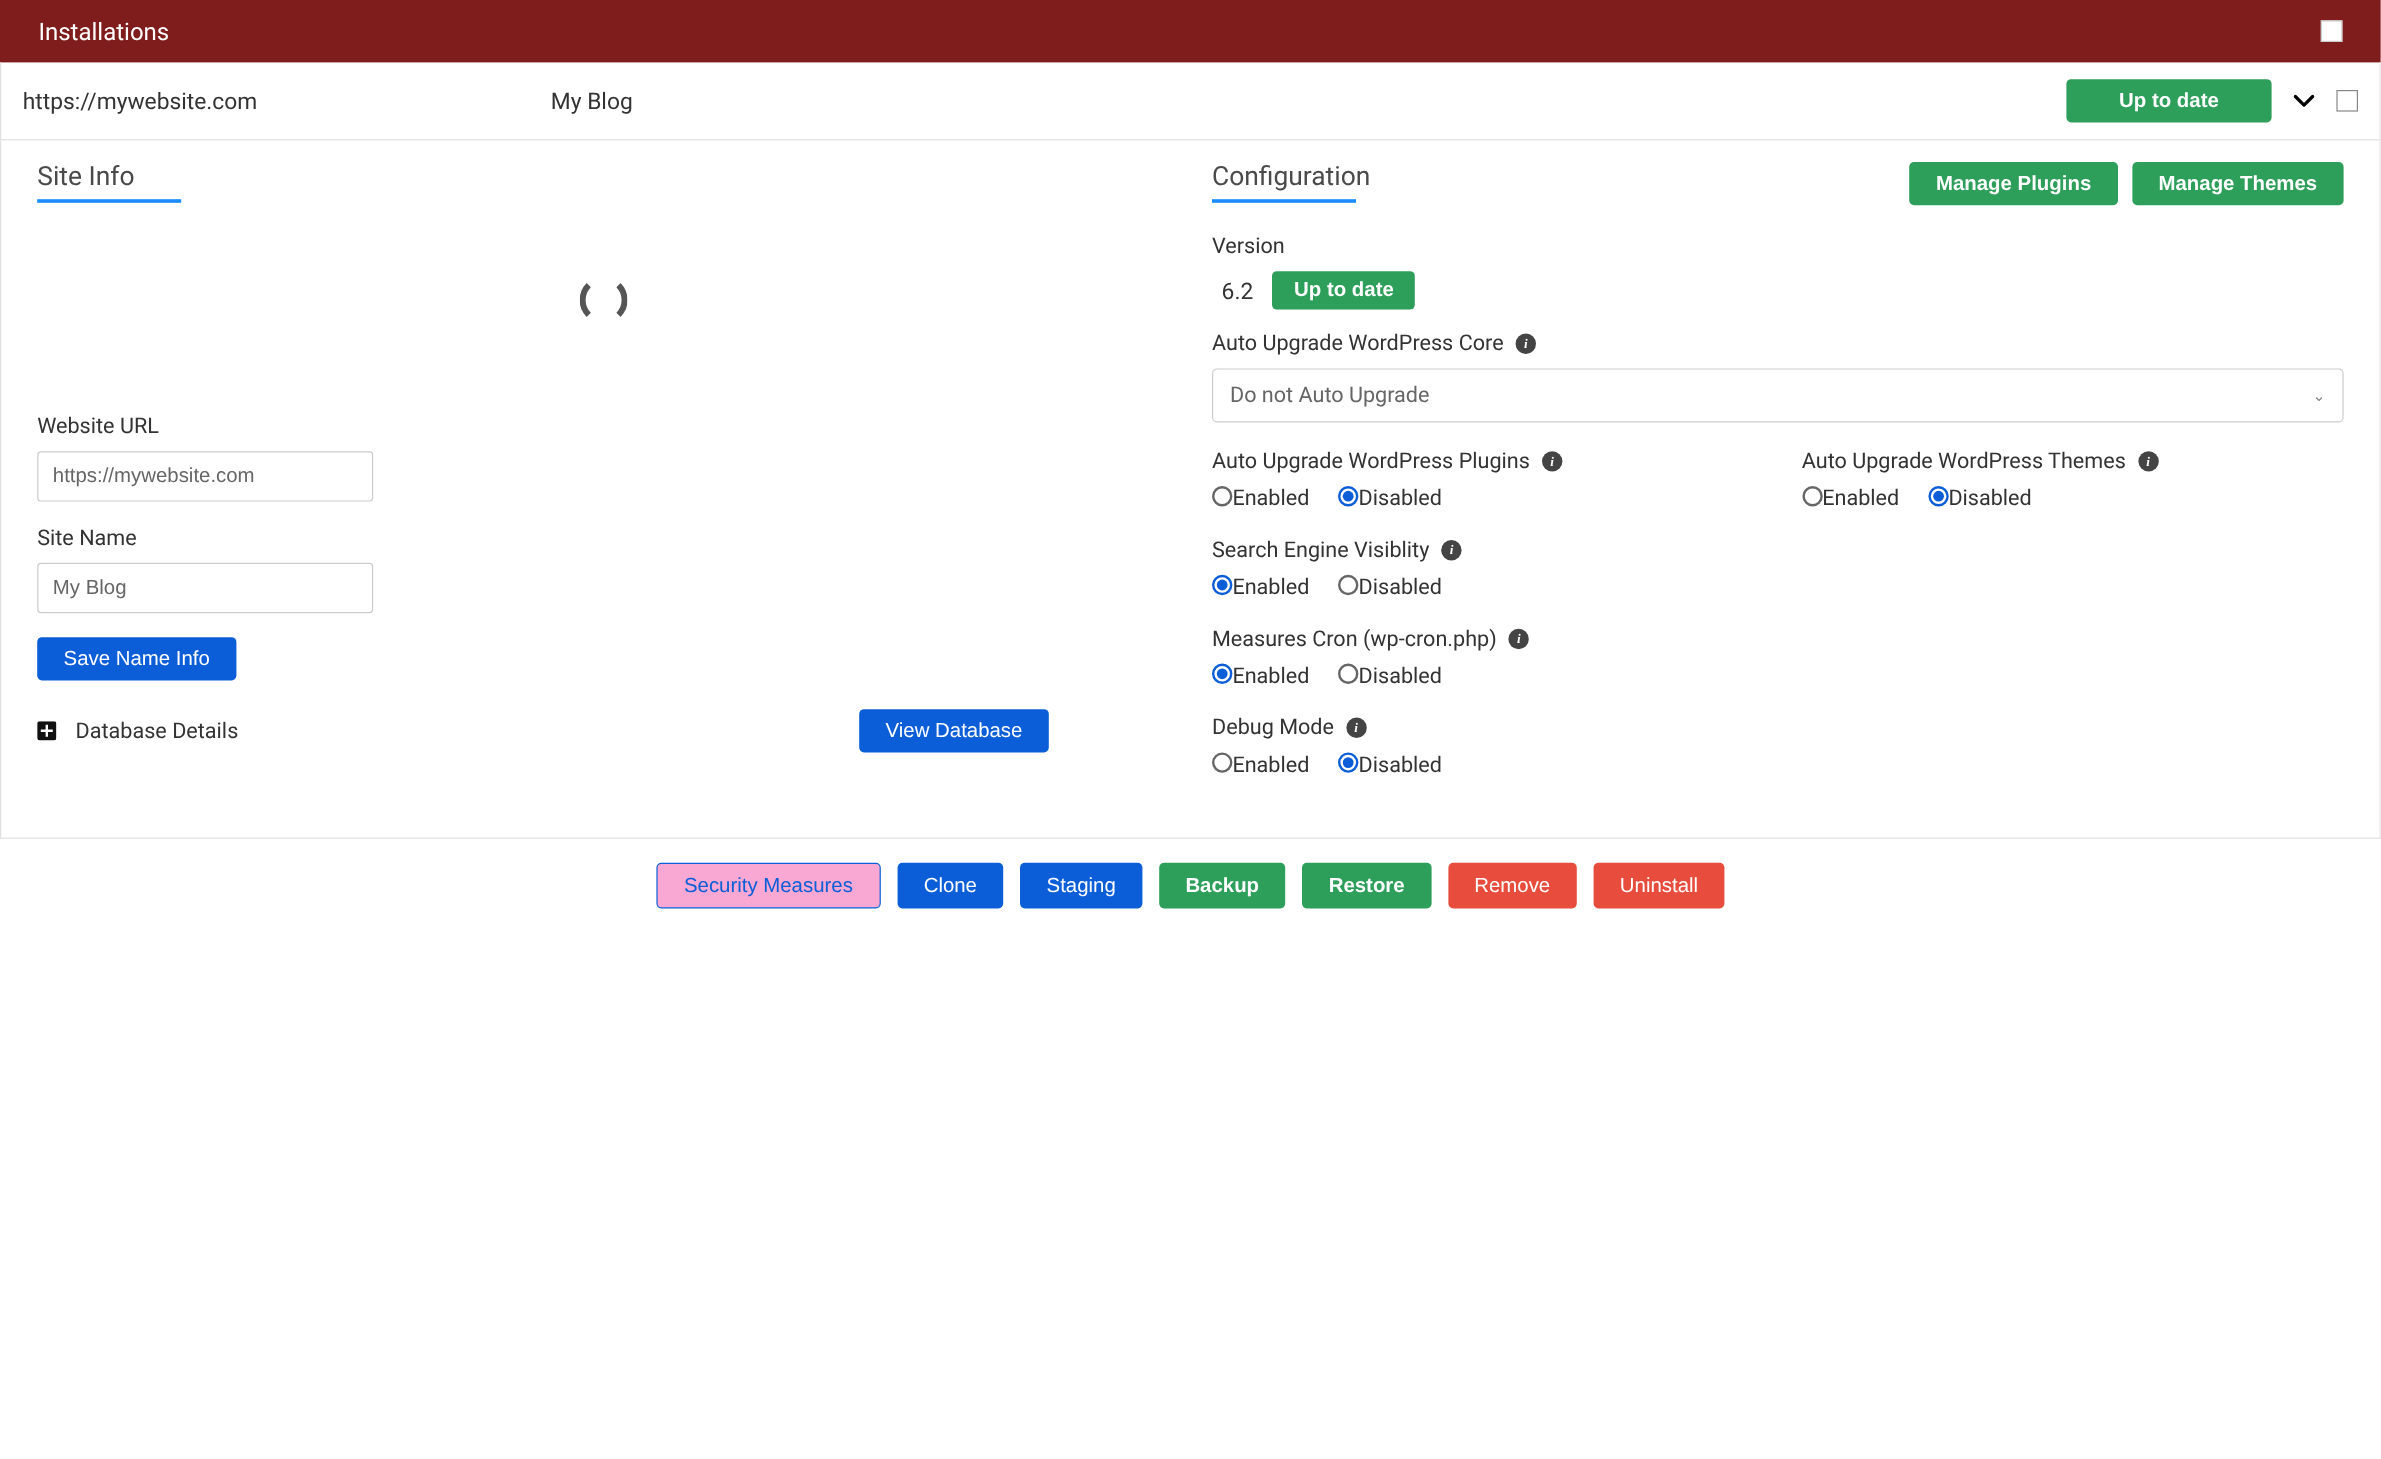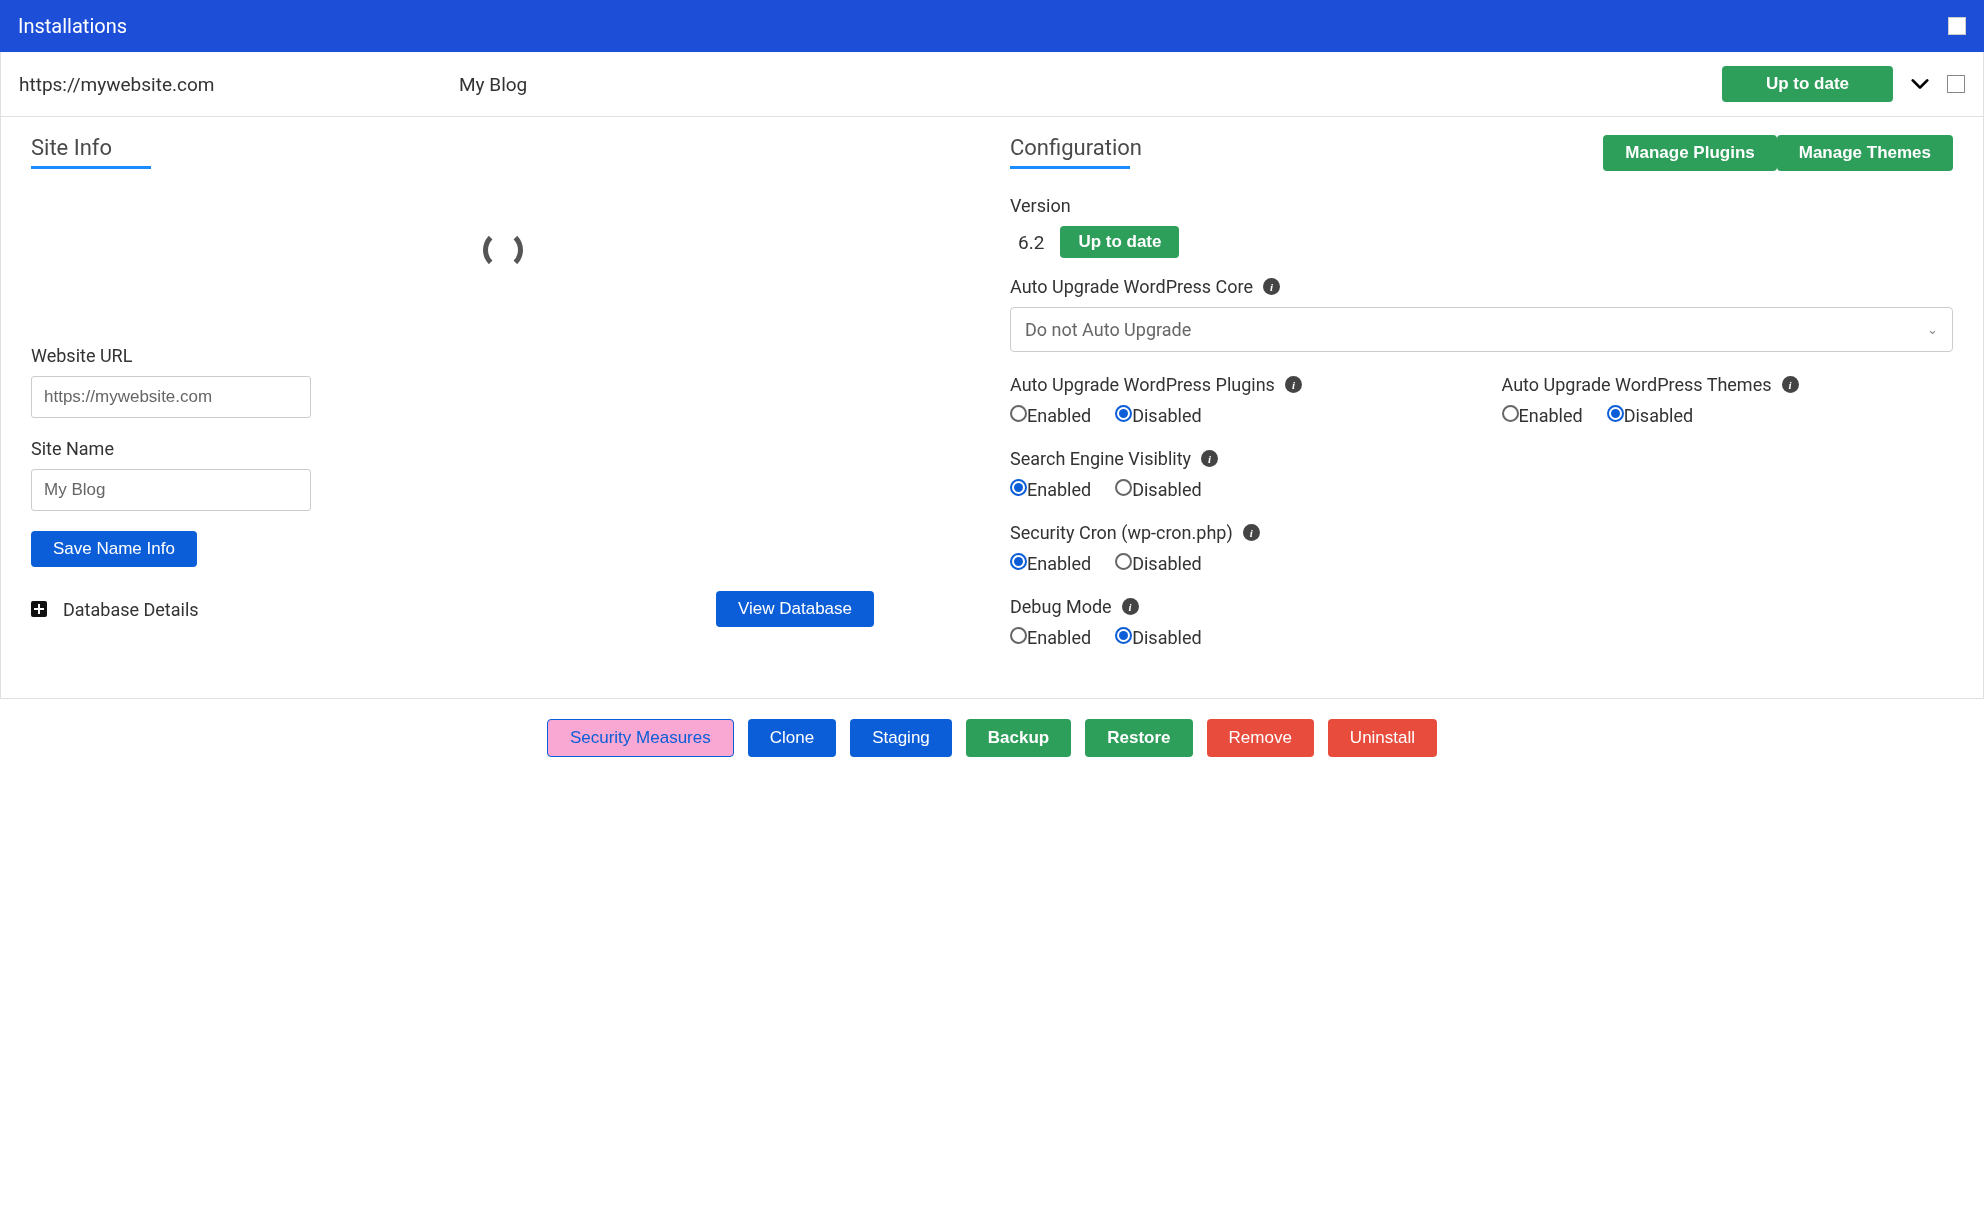--- a/index.html
+++ b/index.html
@@ -1,18 +1,18 @@
 <!DOCTYPE html>
 <html><head>
 <meta charset="utf-8">
 <style>
 * { box-sizing: border-box; margin: 0; padding: 0; }
 body { font-family: -apple-system, BlinkMacSystemFont, "Segoe UI", Roboto, Arial, sans-serif; font-size: 16px; color: #333; background: #fff; }
 
-.header-bar { background: #1d4ed8; color: #fff; padding: 14px 18px; display: flex; justify-content: space-between; align-items: center; }
+.header-bar { background: #7f1d1d; color: #fff; padding: 14px 32px; display: flex; justify-content: space-between; align-items: center; }
 .header-title { font-size: 20px; font-weight: 400; }
 .header-checkbox { width: 18px; height: 18px; background: #fff; border: 1px solid #ccc; cursor: pointer; }
 
 .install-row { border: 1px solid #e0e0e0; border-top: none; padding: 14px 18px; display: flex; align-items: center; gap: 20px; }
 .install-url { flex: 0 0 420px; font-size: 19px; color: #333; }
 .install-name { flex: 0 0 190px; font-size: 19px; color: #333; text-align: left; }
 .install-actions { display: flex; align-items: center; gap: 14px; flex: 1; }
 .btn { display: inline-flex; align-items: center; justify-content: center; padding: 8px 22px; border: none; border-radius: 4px; font-size: 17px; cursor: pointer; color: #fff; white-space: nowrap; }
 .btn-primary { background: #0b5ed7; }
 .btn-success { background: #2e9e5b; font-weight: bold; }
@@ -35,21 +35,21 @@
 
 .form-label { font-size: 18px; color: #333; margin-bottom: 10px; display: block; }
 .form-input { width: 280px; padding: 10px 12px; border: 1px solid #ccc; border-radius: 3px; font-size: 17px; color: #666; margin-bottom: 20px; }
 .db-row { display: flex; align-items: center; gap: 16px; margin-top: 24px; }
 .plus-icon { width: 16px; height: 16px; display: inline-flex; align-items: center; justify-content: center; }
 .plus-icon svg { display: block; }
 .db-label { font-size: 18px; cursor: pointer; }
 .view-db-wrap { margin-left: auto; margin-right: 100px; }
 
 .config-head { display: flex; align-items: flex-start; justify-content: space-between; }
-.config-buttons { display: flex; }
+.config-buttons { display: flex; gap: 12px; }
 
 .cfg-block { margin-bottom: 22px; }
 .cfg-label { font-size: 18px; color: #333; margin-bottom: 10px; display: flex; align-items: center; gap: 10px; }
 .info-icon { display: inline-flex; width: 17px; height: 17px; border-radius: 50%; background: #444; color: #fff; font-size: 11px; font-weight: bold; align-items: center; justify-content: center; font-family: Georgia, serif; font-style: italic; cursor: default; }
 .version-row { display: flex; align-items: center; gap: 16px; margin-bottom: 18px; }
 .version-num { font-size: 19px; margin-left: 8px; }
 .select { width: 100%; padding: 11px 14px; border: 1px solid #ccc; border-radius: 4px; font-size: 18px; color: #666; background: #fff; cursor: pointer; display: flex; justify-content: space-between; align-items: center; gap: 41px; }
 .select-caret { color: #888; font-size: 13px; }
 
 .two-col { display: flex; gap: 40px; }
@@ -193,21 +193,21 @@
           </div>
         <div class="radio-item">
             <span class="radio"></span>
             <span class="radio-label">Disabled</span>
           </div>
       </div>
     </div>
 
     <div class="cfg-block">
       <div class="cfg-label">
-        <span>Security Cron (wp-cron.php)</span>
+        <span>Measures Cron (wp-cron.php)</span>
         <span class="info-icon">i</span>
       </div>
       <div class="radio-row">
         <div class="radio-item">
             <span class="radio checked"></span>
             <span class="radio-label">Enabled</span>
           </div>
         <div class="radio-item">
             <span class="radio"></span>
             <span class="radio-label">Disabled</span>

